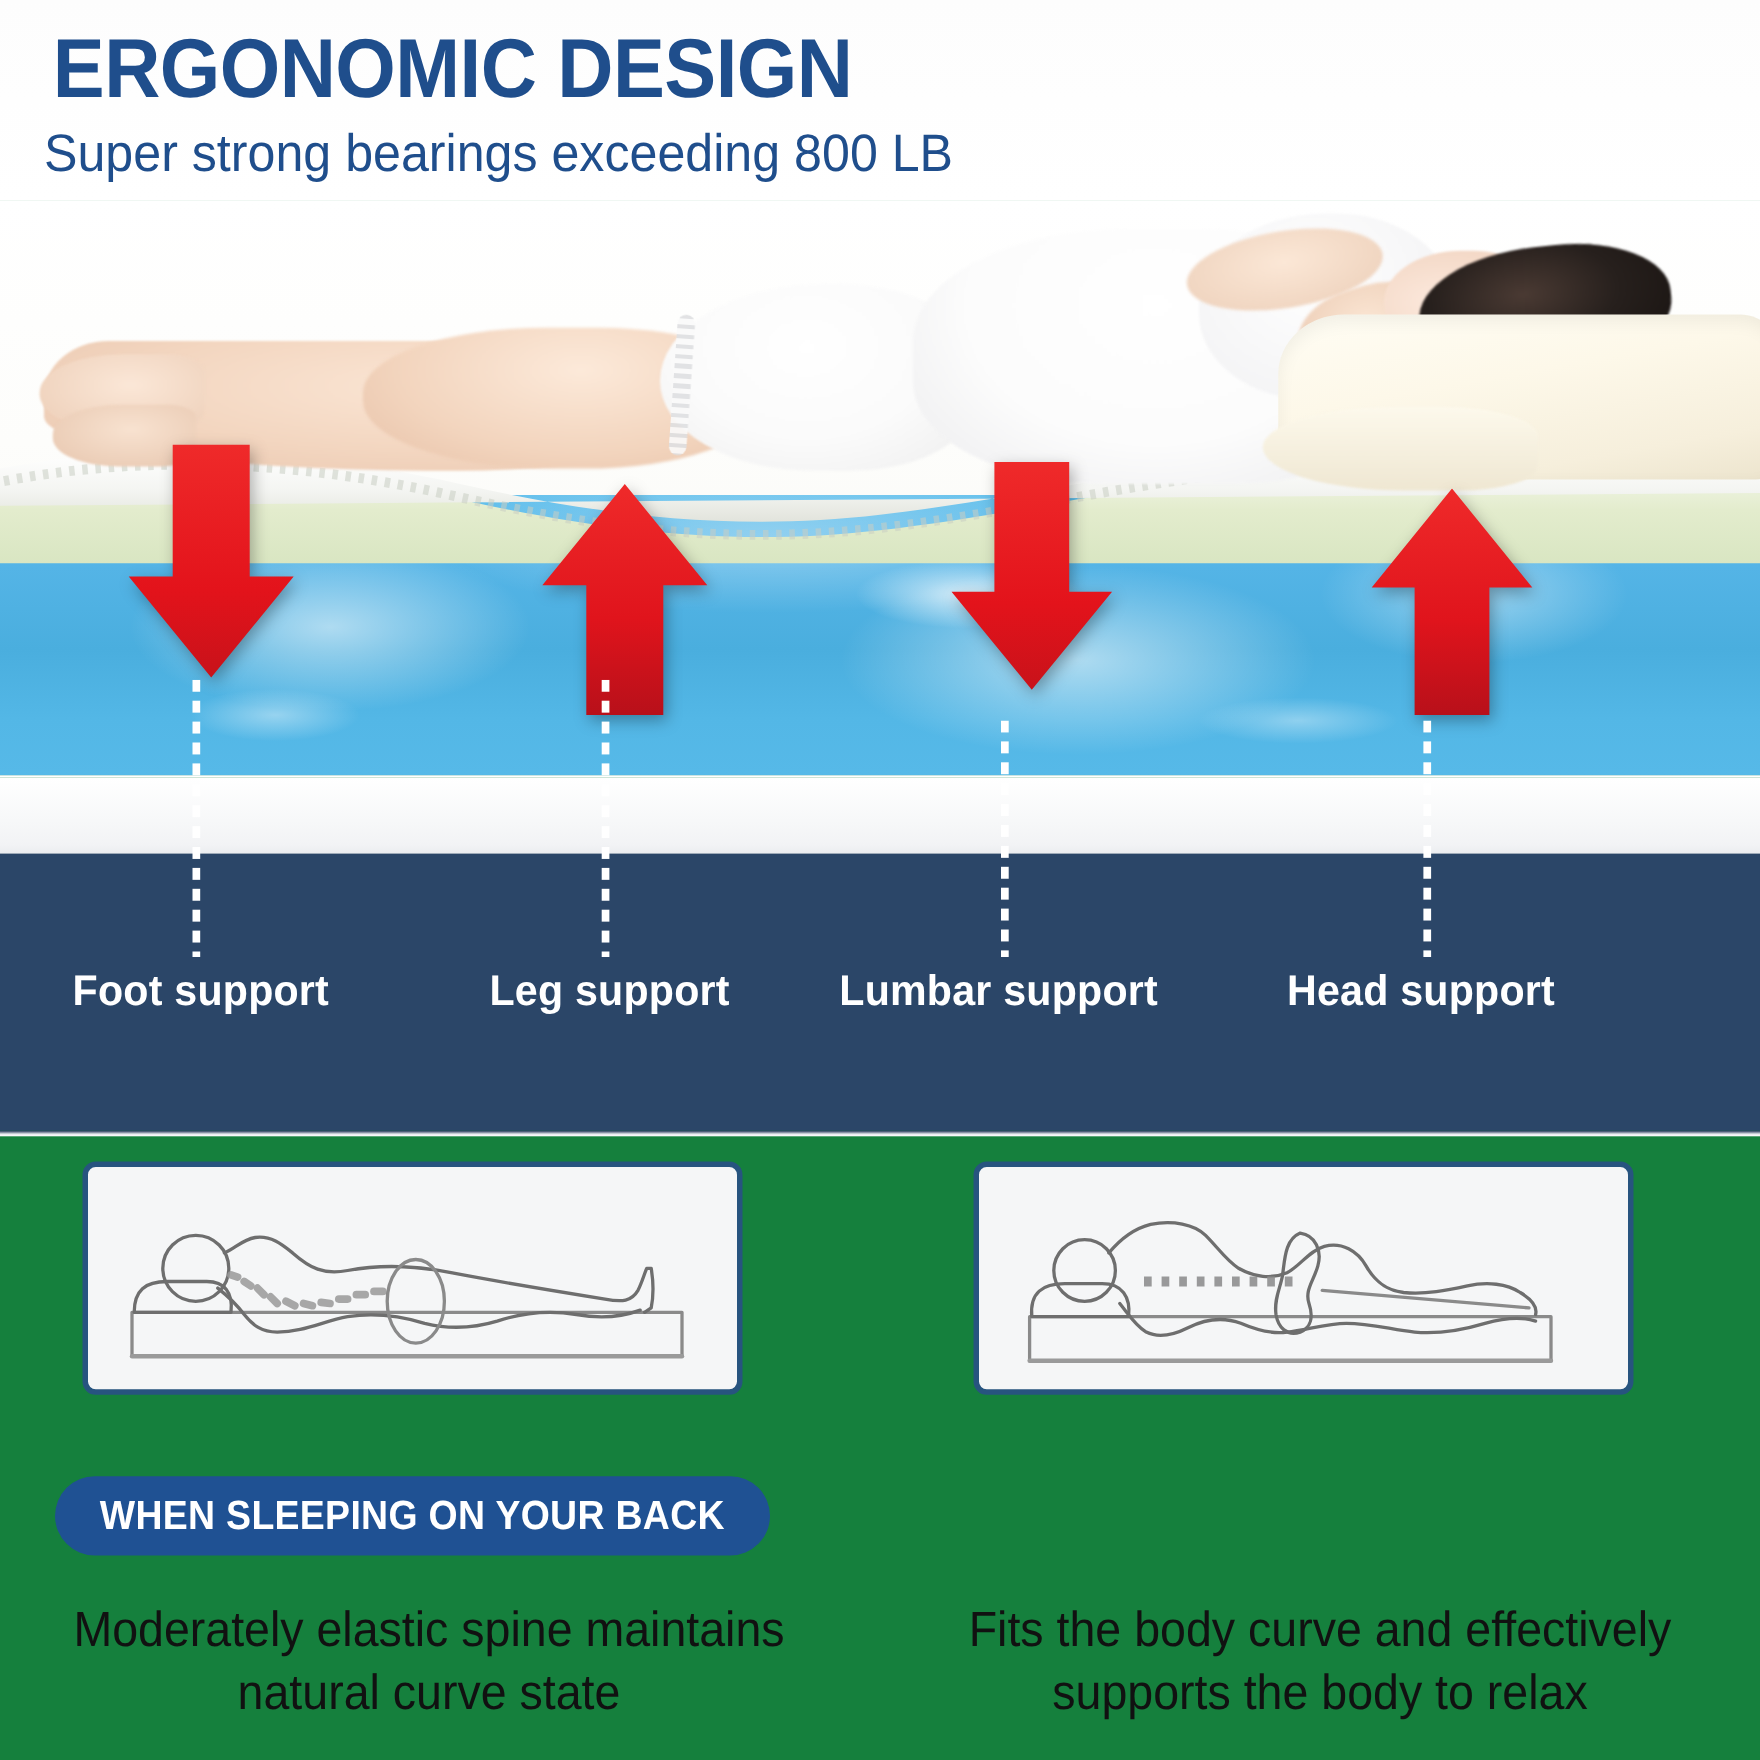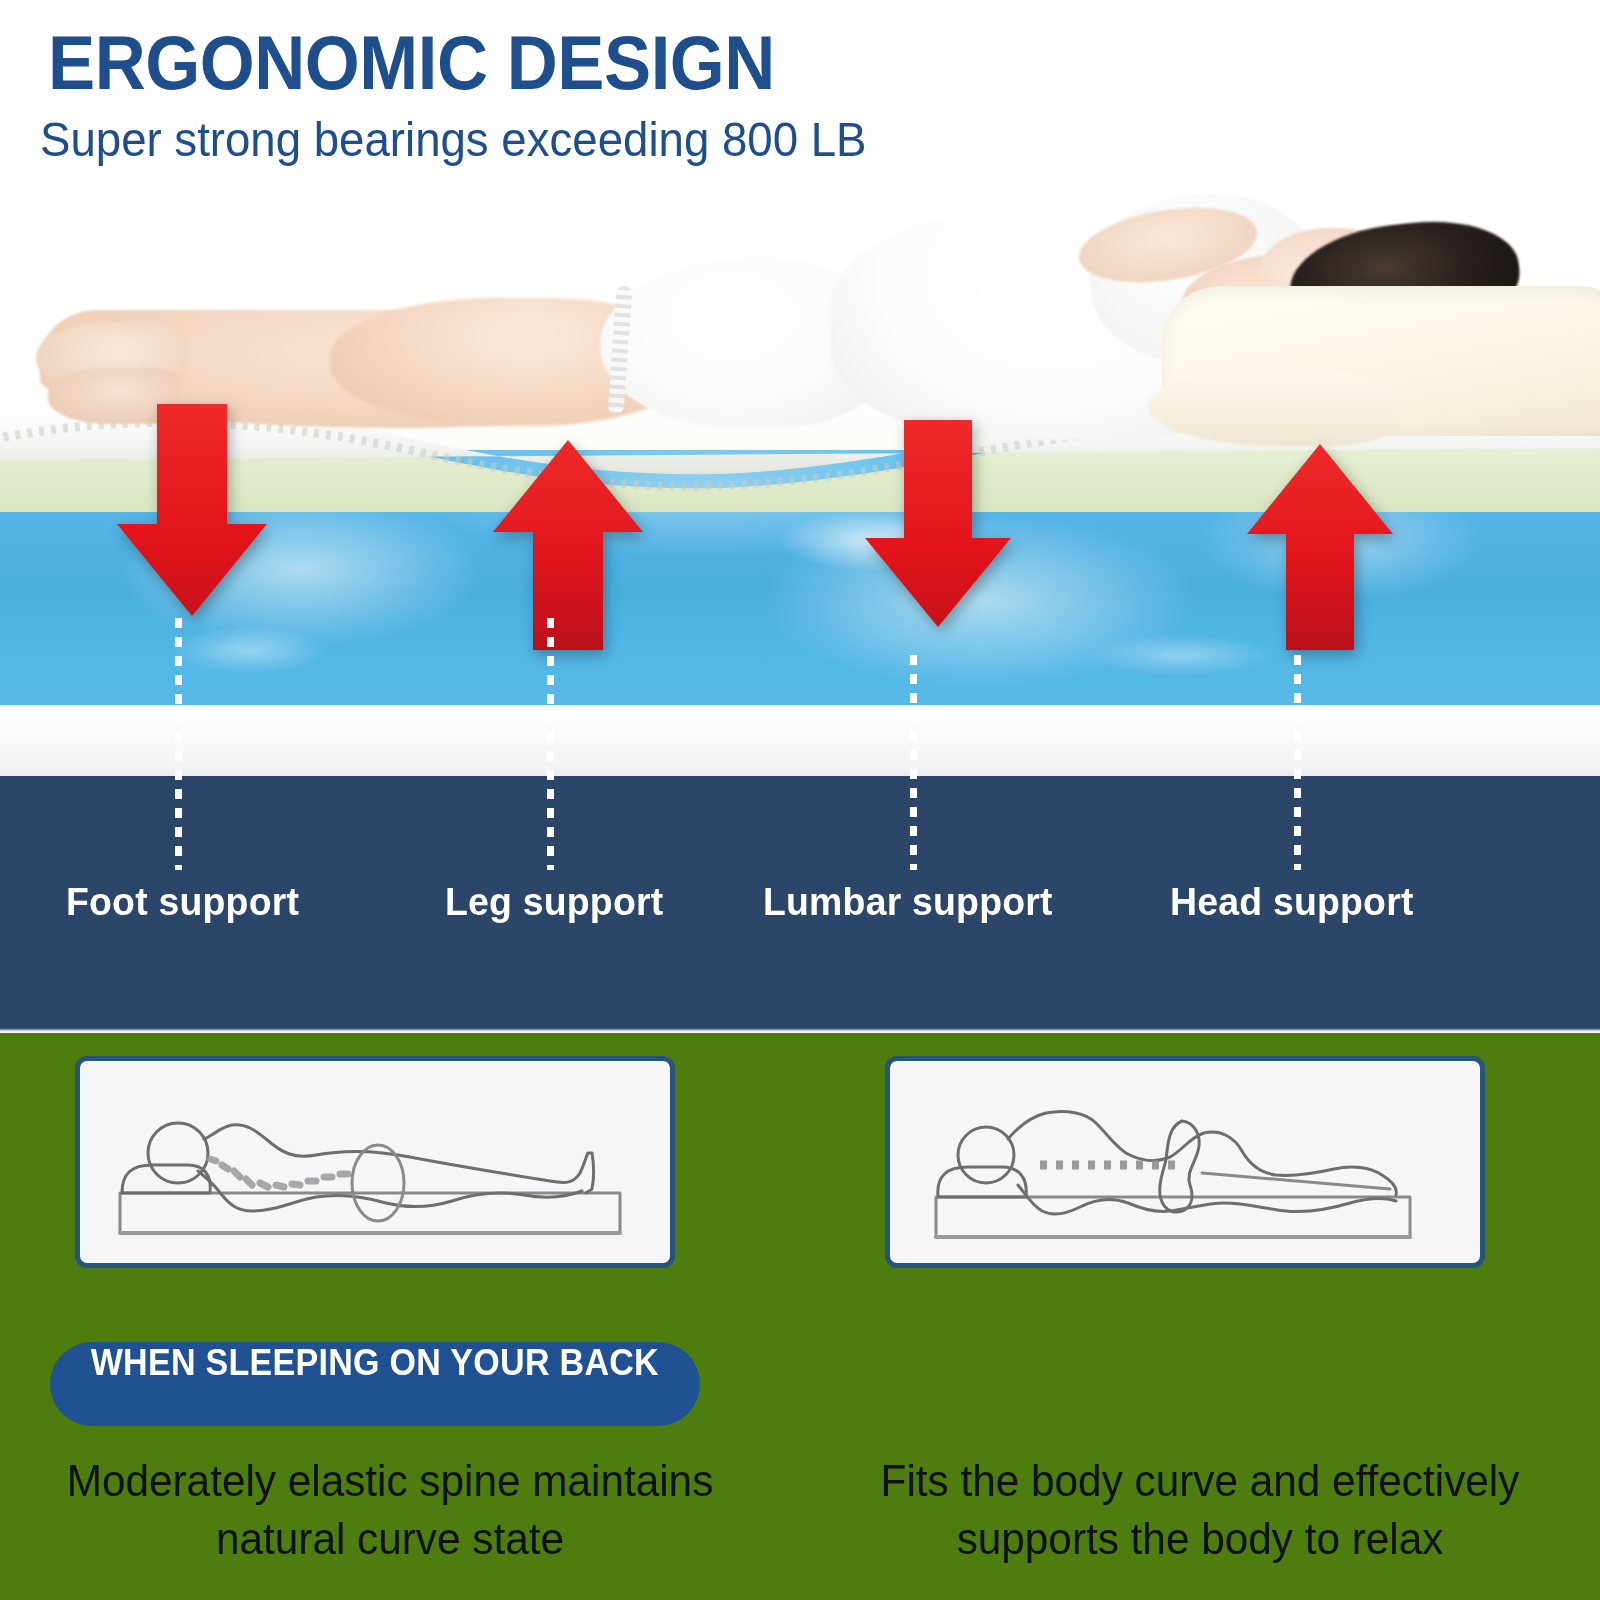--- a/index.html
+++ b/index.html
@@ -1,18 +1,18 @@
 <!DOCTYPE html>
 <html><head>
 <meta charset="utf-8">
 <style>
   html,body{margin:0;padding:0;background:#ffffff;}
   body{width:1600px;height:1600px;overflow:hidden;
        font-family:"Liberation Sans",sans-serif;-webkit-font-smoothing:antialiased;}
-  #root{position:relative;width:1600px;height:1600px;background:#4d7c0f;}
+  #root{position:relative;width:1600px;height:1600px;background:#15803d;}
 
   
   .hdr{position:absolute;left:0;top:0;width:1600px;height:182px;
        background:linear-gradient(180deg,#fdfdfd 0%,#ffffff 100%);}
   .hdr-title{position:absolute;left:48px;top:24px;
        font-size:76px;line-height:78px;font-weight:700;color:#1f4e8c;
        letter-spacing:-0.5px;transform:scaleX(.93);transform-origin:left center;
        font-family:"Liberation Sans Narrow","Liberation Sans",sans-serif;white-space:nowrap;}
   .hdr-sub{position:absolute;left:40px;top:114px;
        font-size:48px;line-height:52px;font-weight:400;color:#1f4e8c;
@@ -64,22 +64,22 @@
 
   .blabel{position:absolute;color:#ffffff;font-size:39px;font-weight:700;
         white-space:nowrap;letter-spacing:.2px;
         transform:scaleX(.96);transform-origin:left center;}
 
   
   .card{position:absolute;top:1056px;width:600px;height:212px;
         border:5px solid #27547f;border-radius:12px;background:#f5f6f7;box-sizing:border-box;}
   .card svg{display:block;}
 
-  .pill{position:absolute;top:1342px;height:84px;border-radius:42px;background:#1f5193;
-        display:flex;justify-content:center;}
+  .pill{position:absolute;top:1342px;height:72px;border-radius:42px;background:#1f5193;
+        display:flex;align-items:center;justify-content:center;}
   .pill span{color:#ffffff;font-size:37px;font-weight:700;letter-spacing:.3px;
         transform:scaleX(.92);transform-origin:center;white-space:nowrap;
         font-family:"Liberation Sans Narrow","Liberation Sans",sans-serif;}
 
   .cap{position:absolute;top:1452px;width:760px;text-align:center;color:#111111;
         font-size:45px;line-height:58px;font-weight:400;
         transform:scaleX(.94);transform-origin:center top;
         font-family:"Liberation Sans Narrow","Liberation Sans",sans-serif;}
 </style>
 </head>

